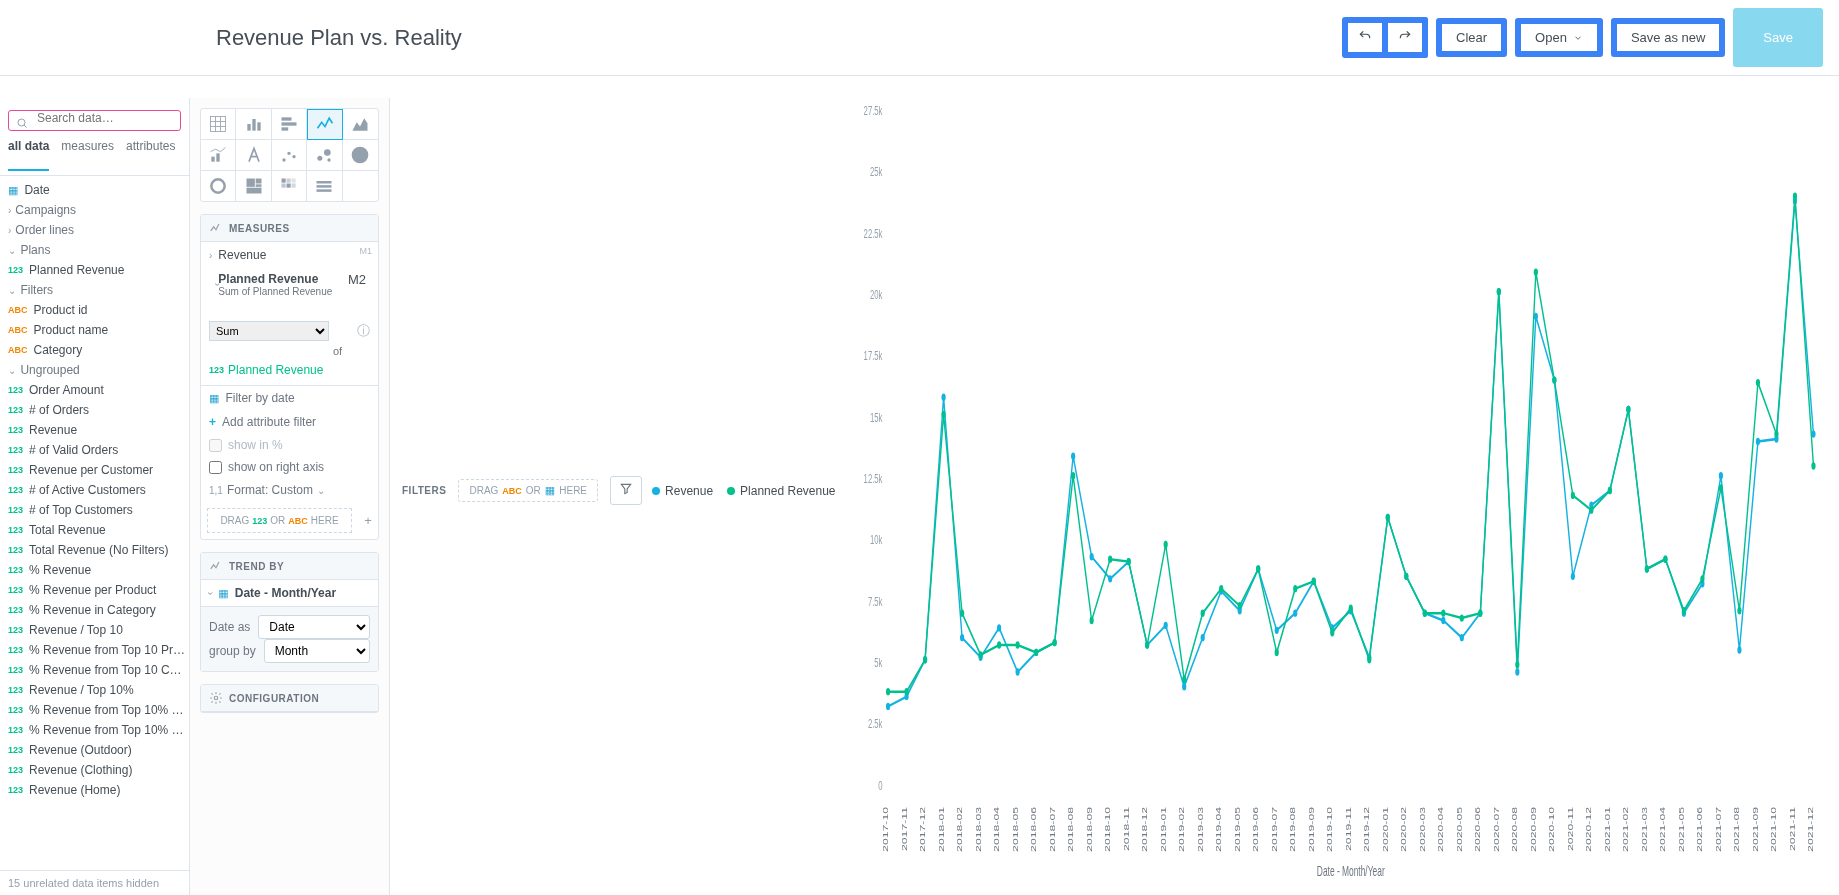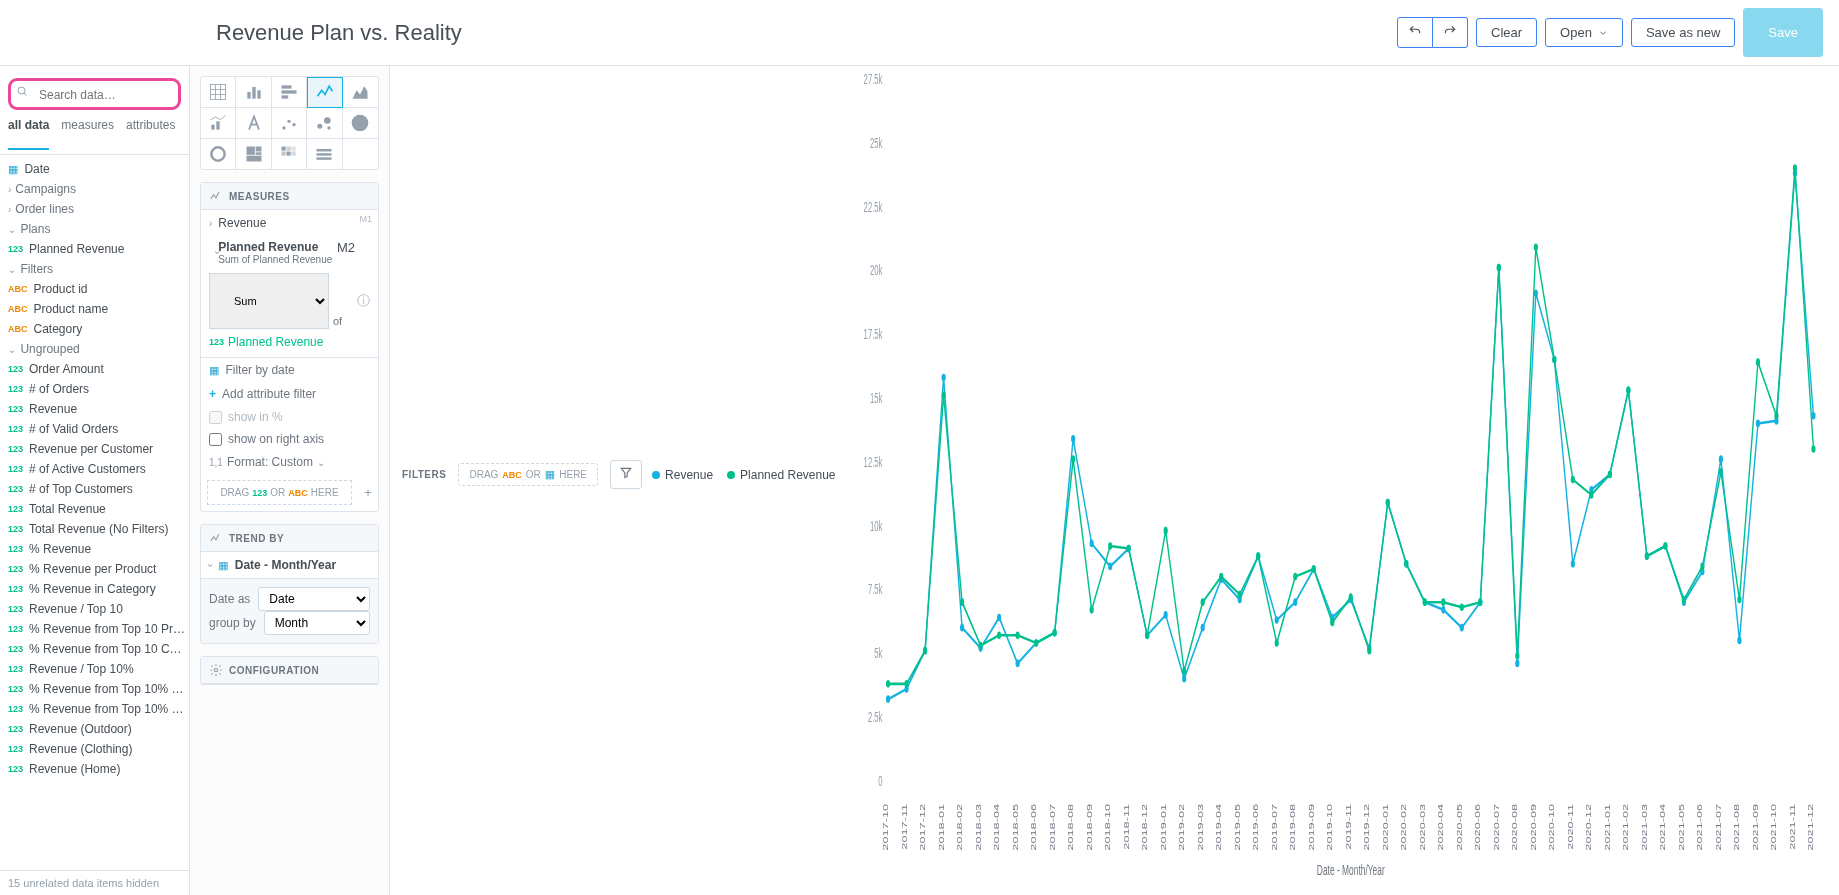--- a/index.html
+++ b/index.html
@@ -1,38 +1,38 @@
 <!DOCTYPE html>
 <html><head>
 <meta charset="utf-8">
 <style>
 * { box-sizing: border-box; margin: 0; padding: 0; }
 body { font-family: -apple-system, BlinkMacSystemFont, "Segoe UI", Arial, sans-serif; font-size: 13px; color: #464e56; background: #fff; }
-.app { display: flex; flex-direction: column; height: 895px; width: 1839px; }
+.app { display: flex; flex-direction: column; height: 895px; width: 1839px; gap: 22px; }
 
 
 .header { display: flex; align-items: center; padding: 8px 16px; border-bottom: 1px solid #dde4eb; }
 .title { font-size: 22px; font-weight: 400; color: #464e56; margin-left: 200px; }
 .header-actions { margin-left: auto; display: flex; gap: 8px; align-items: center; }
-.btn { border: 1px solid #3b82f6; background: #fff; padding: 6px 14px; border-radius: 3px; cursor: pointer; font-size: 13px; color: #464e56; }
+.btn { border: 6px solid #3b82f6; background: #fff; padding: 6px 14px; border-radius: 3px; cursor: pointer; font-size: 13px; color: #464e56; }
 .btn-icon { padding: 6px 10px; }
 .btn-save { background: #14b2e2; border-color: #14b2e2; color: #fff; opacity: 0.5; padding: 16px 24px; }
 .btn-open { display: flex; align-items: center; gap: 6px; }
 .btn-group { display: flex; }
 .btn-group .btn { border-radius: 0; }
 .btn-group .btn:first-child { border-radius: 3px 0 0 3px; }
 .btn-group .btn:last-child { border-radius: 0 3px 3px 0; border-left: none; }
 
 
 .main { display: flex; flex: 1; overflow: hidden; }
 
 
 .sidebar-left { width: 190px; border-right: 1px solid #dde4eb; display: flex; flex-direction: column; }
 .search-box { margin: 12px 8px 8px; }
-.search-input { width: 100%; padding: 7px 8px 5px 28px; border: 3px solid #ec4899; border-radius: 9px; font-size: 12px; }
+.search-input { width: 100%; padding: 0 8px 5px 28px; border: 1px solid #ec4899; border-radius: 3px; font-size: 12px; }
 .search-wrap { position: relative; }
 .search-icon { position: absolute; left: 8px; top: 7px; color: #94a1ad; }
 .tabs { display: flex; gap: 12px; padding: 0 8px 4px; font-size: 12px; border-bottom: 1px solid #dde4eb; }
 .tab { color: #6d7680; cursor: pointer; padding-bottom: 16px; }
 .tab.active { color: #464e56; font-weight: 700; border-bottom: 2px solid #14b2e2; }
 .data-list { flex: 1; overflow-y: auto; padding: 4px 0; }
 .data-item { display: flex; align-items: center; padding: 3px 8px; font-size: 12px; cursor: pointer; white-space: nowrap; overflow: hidden; text-overflow: ellipsis; gap: 6px; }
 .data-group { padding: 3px 8px; font-size: 12px; color: #6d7680; cursor: pointer; display: flex; align-items: center; gap: 4px; }
 .badge-123 { color: #00c18d; font-size: 9px; font-weight: 700; }
 .badge-abc { color: #f18600; font-size: 9px; font-weight: 700; }
@@ -50,21 +50,21 @@
 .viz-cell svg { width: 20px; height: 20px; }
 
 .section { border: 1px solid #dde4eb; border-radius: 3px; background: #fff; margin-bottom: 12px; }
 .section-header { display: flex; align-items: center; gap: 6px; padding: 6px 8px; font-size: 10px; font-weight: 700; color: #6d7680; letter-spacing: 0.5px; background: #f5f8fa; border-bottom: 1px solid #dde4eb; }
 .section-header svg { width: 14px; height: 14px; color: #94a1ad; }
 .measure-row { padding: 6px 8px; font-size: 12px; display: flex; align-items: center; gap: 6px; cursor: pointer; position: relative; }
 .measure-row .m-tag { position: absolute; right: 6px; top: 4px; font-size: 9px; color: #b0bac5; }
 .measure-expanded { padding: 4px 8px 8px; border-bottom: 1px solid #dde4eb; }
 .measure-title { font-weight: 700; font-size: 12px; }
 .measure-sub { font-size: 10px; color: #6d7680; }
-.agg-select { width: 120px; font-size: 11px; border: 1px solid #ccd8e2; padding: 20px; }
+.agg-select { width: 120px; font-size: 11px; border: 1px solid #ccd8e2; padding: 2px; }
 .of-text { font-size: 11px; color: #6d7680; margin-top: 40px; }
 .pr-chip { display: flex; align-items: center; gap: 4px; margin-top: 6px; font-size: 12px; color: #00c18d; }
 .filter-row { padding: 5px 8px; font-size: 12px; display: flex; align-items: center; gap: 6px; color: #6d7680; cursor: pointer; }
 .check-row { padding: 4px 8px; font-size: 12px; display: flex; align-items: center; gap: 6px; color: #6d7680; }
 .check-row input { margin: 0; }
 .fmt-row { padding: 5px 8px; font-size: 12px; color: #6d7680; display: flex; align-items: center; gap: 4px; }
 .drop-hint { border: 1px dashed #ccd8e2; padding: 6px; margin: 6px; text-align: center; font-size: 10px; color: #94a1ad; display: flex; align-items: center; justify-content: center; gap: 3px; }
 .plus-btn { width: 20px; text-align: center; color: #94a1ad; cursor: pointer; }
 
 .trend-row { padding: 6px 8px; font-size: 12px; display: flex; align-items: center; gap: 6px; border-bottom: 1px solid #dde4eb; }
@@ -383,21 +383,21 @@
           <span>Revenue</span>
           <span class="m-tag">M1</span>
         </div>
         <div class="measure-expanded">
           <div style="display:flex;gap:6px;position:relative;">
             <span class="chev" style="transform:rotate(90deg)">›</span>
             <div>
               <div class="measure-title">Planned Revenue</div>
               <div class="measure-sub">Sum of Planned Revenue</div>
             </div>
-            <span class="m-tag" style="position:absolute;right:15px;top:0">M2</span>
+            <span class="m-tag" style="position:absolute;right:4px;top:0">M2</span>
           </div>
           <div style="margin-top:8px;display:flex;align-items:center;gap:4px">
             <select class="agg-select"><option>Sum</option></select>
             <span class="of-text">of</span>
             <span style="margin-left:auto;color:#b0bac5;cursor:pointer">ⓘ</span>
           </div>
           <div class="pr-chip">
             <span class="badge-123">123</span>
             <span>Planned Revenue</span>
           </div>

